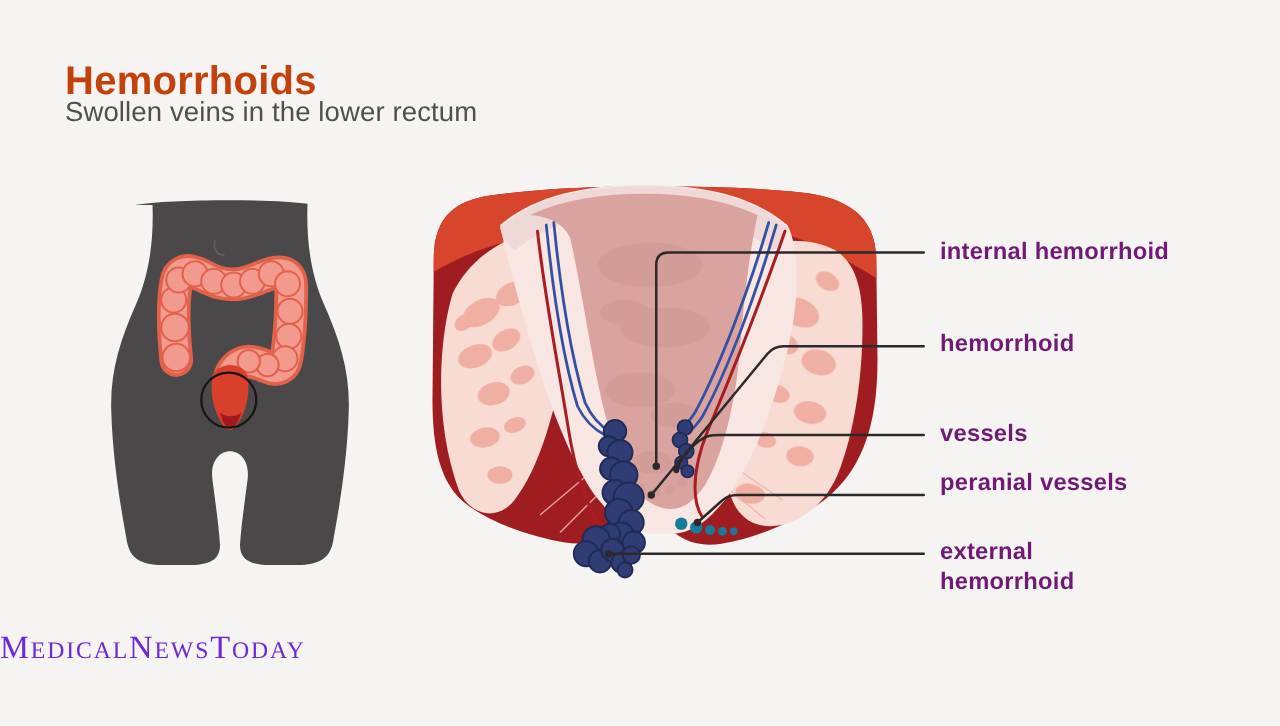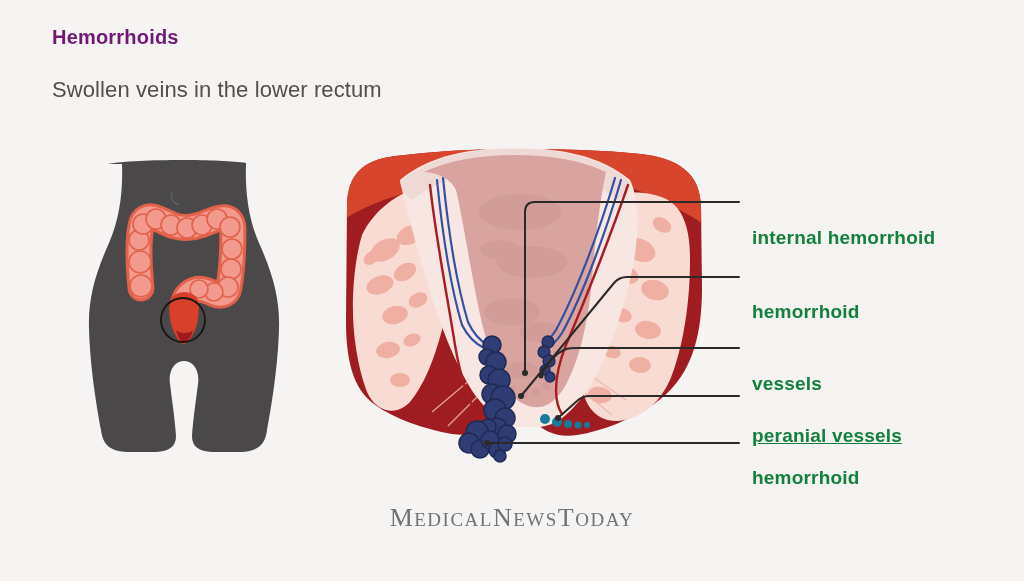--- a/index.html
+++ b/index.html
@@ -3,42 +3,42 @@
 <meta charset="utf-8">
 <style>
   html,body{margin:0;padding:0;}
   body{
     width:1024px;height:581px;position:relative;overflow:hidden;
     background:#f5f4f2;
     font-family:"Liberation Sans","DejaVu Sans",sans-serif;
   }
   .abs{position:absolute;}
   .page-title{
-    left:52px;top:26px;
-    font-size:20px;font-weight:700;color:#701a75;letter-spacing:.2px;
+    left:52px;top:46px;
+    font-size:32px;font-weight:700;color:#c2410c;letter-spacing:.2px;
   }
   .page-subtitle{
     left:52px;top:77px;
     font-size:22px;font-weight:400;color:#514e4b;letter-spacing:.1px;
   }
   .illustration{left:0;top:0;width:1024px;height:581px;}
   .callout-label{
     left:752px;width:250px;
-    font-size:19px;font-weight:700;color:#15803d;line-height:24px;letter-spacing:.2px;margin-top:36px;
+    font-size:19px;font-weight:700;color:#701a75;line-height:24px;letter-spacing:.2px;
   }
   .callout-label span{display:block;}
   .label-1{top:190px;}
   .label-2{top:264px;}
   .label-3{top:336px;}
-  .label-4{top:388px;text-decoration:underline;}
+  .label-4{top:375px;}
   .label-5{top:430px;}
   .brand{
-    left:0;right:0;top:503px;text-align:center;
+    left:0;right:0;top:503px;text-align:left;
     font-family:"Liberation Serif","DejaVu Serif",serif;
-    color:#737373;letter-spacing:1.5px;white-space:nowrap;
+    color:#6d28d9;letter-spacing:1.5px;white-space:nowrap;
   }
   .brand .cap{font-size:26px;}
   .brand .rest{font-size:19px;}
 </style>
 </head>
 <body>
 
 <div class="abs page-title">Hemorrhoids</div>
 <div class="abs page-subtitle">Swollen veins in the lower rectum</div>
 
@@ -257,18 +257,19 @@
 <div class="abs callout-label label-2">
   <span>hemorrhoid</span>
 </div>
 <div class="abs callout-label label-3">
   <span>vessels</span>
 </div>
 <div class="abs callout-label label-4">
   <span>peranial vessels</span>
 </div>
 <div class="abs callout-label label-5">
+  <span>external</span>
   <span>hemorrhoid</span>
 </div>
 
 <div class="abs brand">
   <span class="cap">M</span><span class="rest">EDICAL</span><span class="cap">N</span><span class="rest">EWS</span><span class="cap">T</span><span class="rest">ODAY</span>
 </div>
 
 </body></html>

